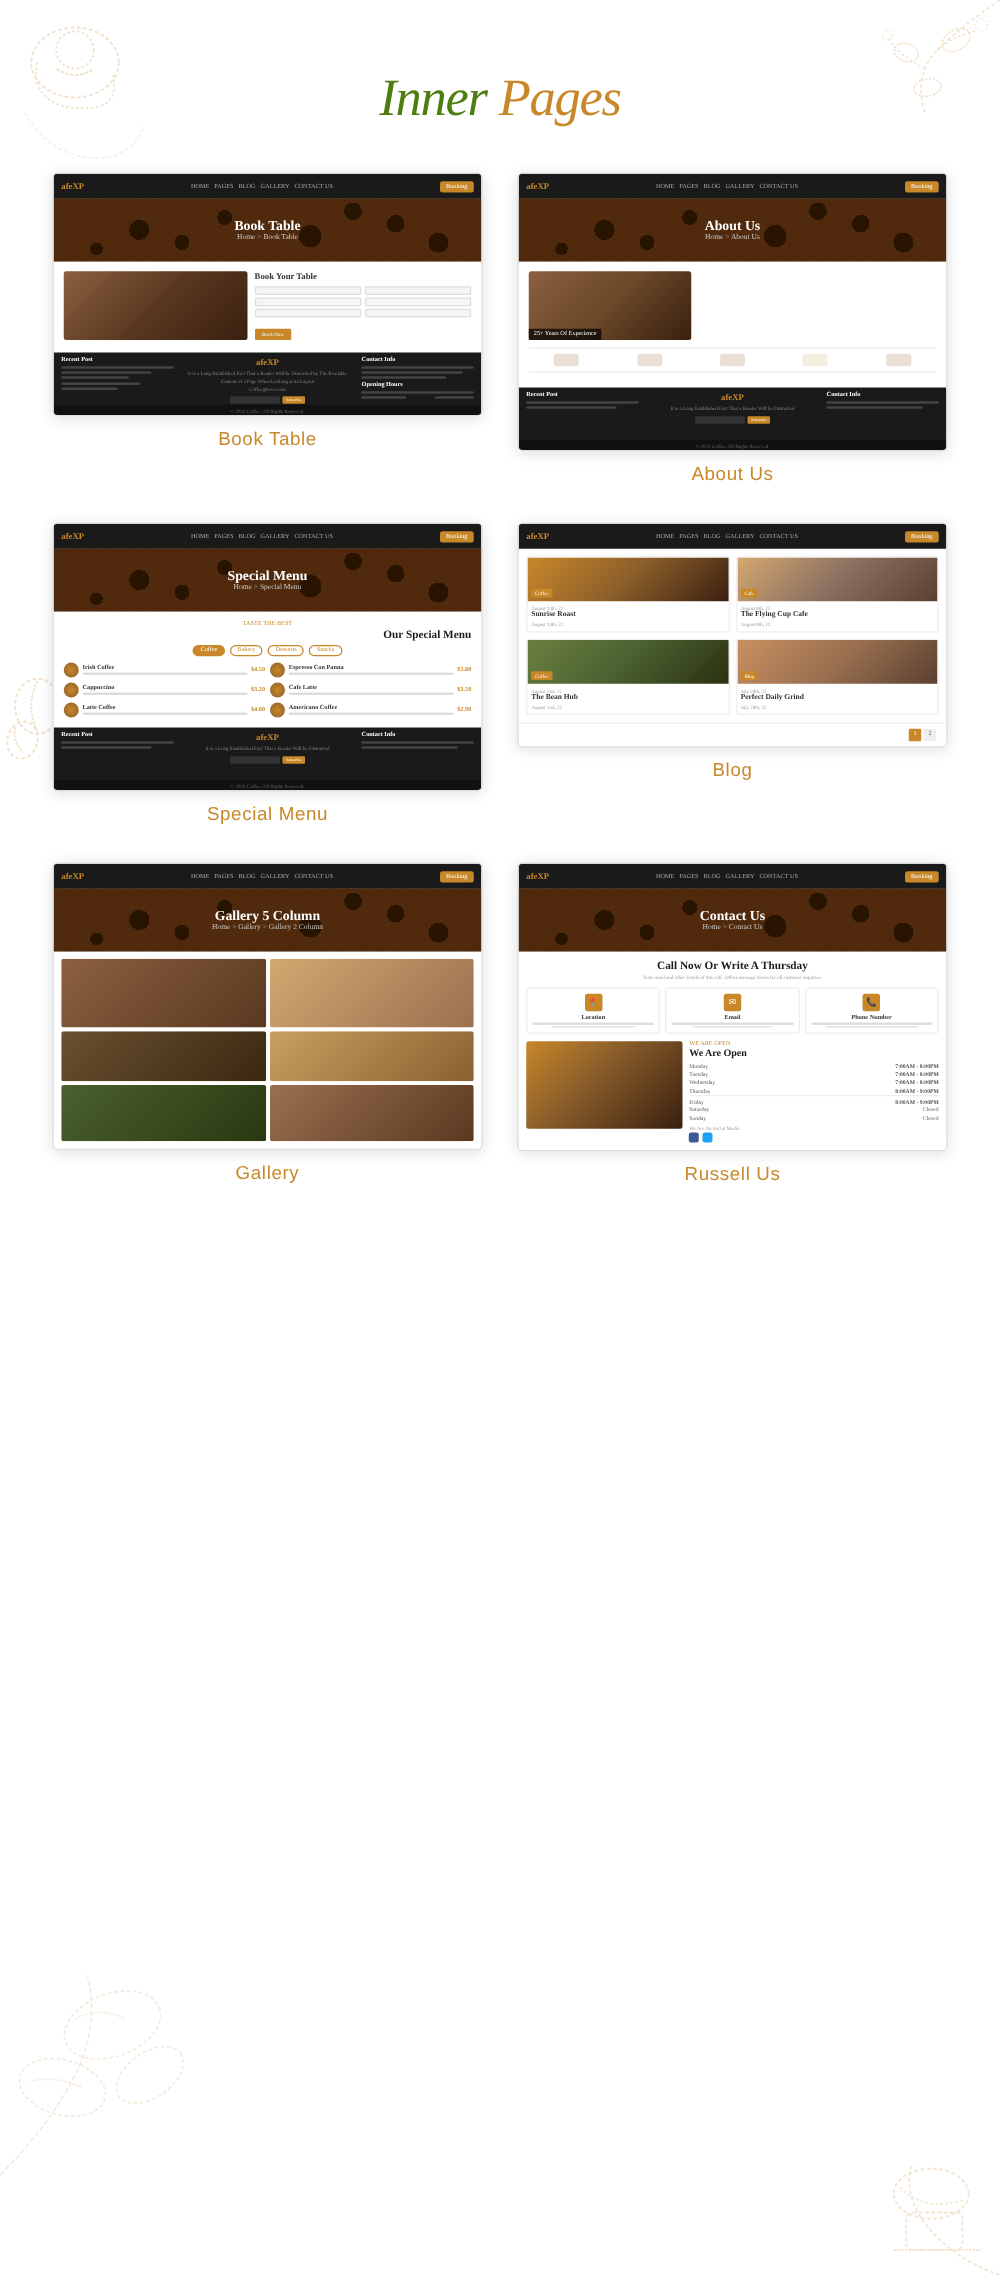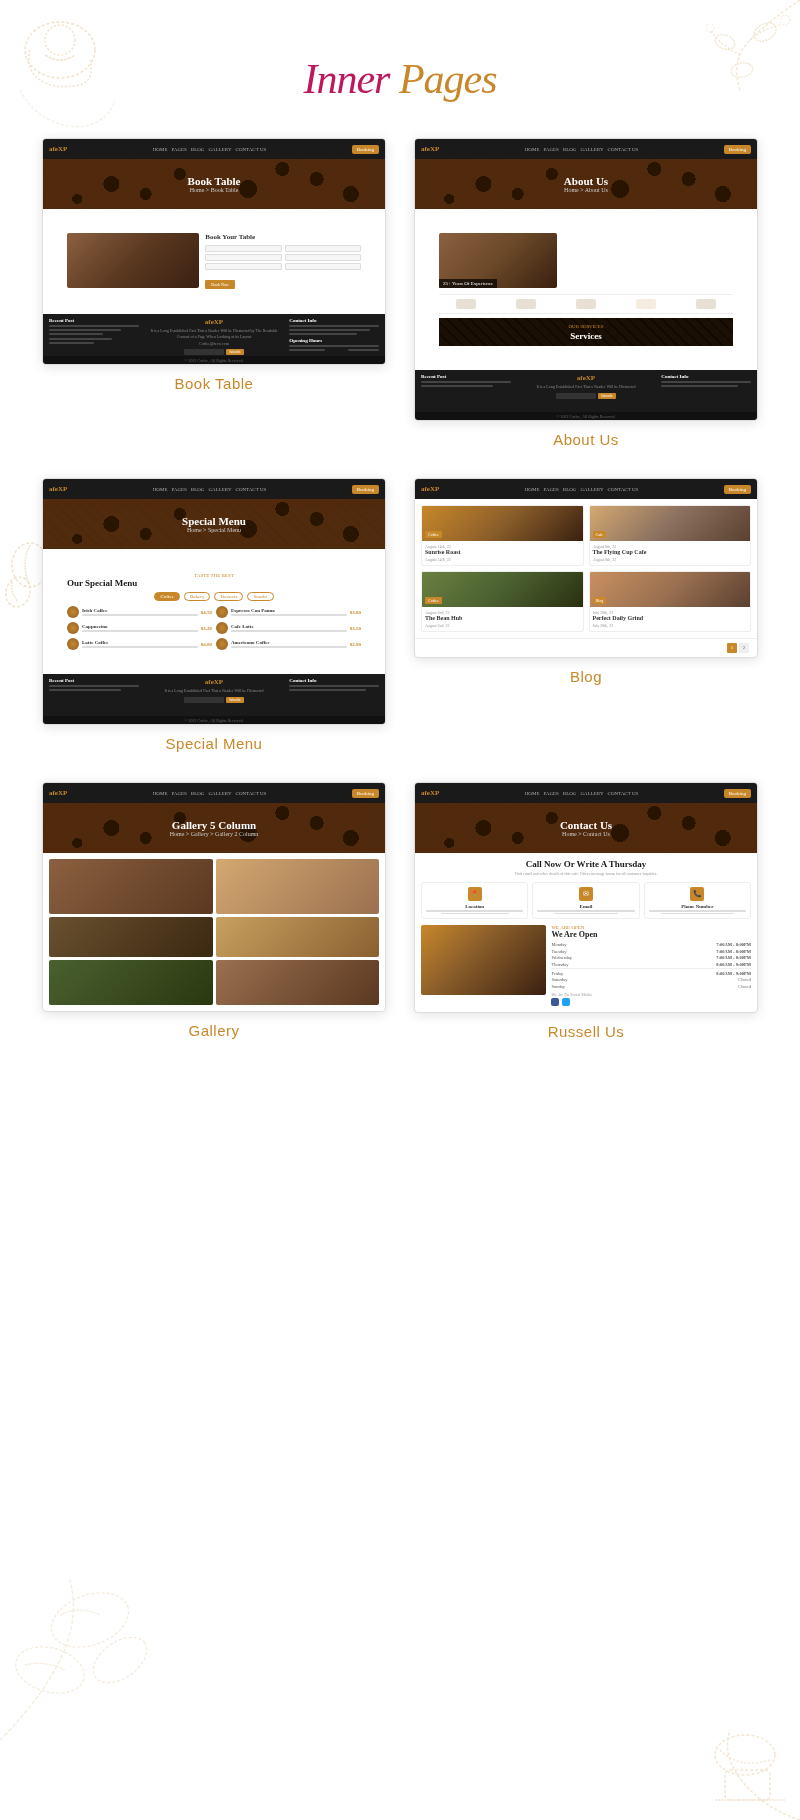--- a/index.html
+++ b/index.html
@@ -56,21 +56,21 @@
       position: relative;
       z-index: 1;
     }
     .page-title-section h1 {
       font-size: 42px;
       font-weight: 700;
       color: #1a1a1a;
       letter-spacing: -1px;
     }
     .page-title-section h1 span {
-      color: #be185d;
+      color: #4d7c0f;
       font-style: italic;
       font-weight: 400;
     }
 
     
     .pages-grid {
       display: grid;
       grid-template-columns: 1fr 1fr;
       gap: 30px 28px;
       padding: 0 42px 60px;
@@ -170,21 +170,21 @@
     }
     .mock-hero-sub {
       color: #ccc;
       font-size: 6px;
       position: relative;
       z-index: 1;
     }
 
     
     .mock-content {
-      padding: 24px;
+      padding: 8px;
       background: #fff;
     }
 
     
     .book-form-layout {
       display: flex;
       gap: 6px;
     }
     .book-form-image {
       width: 45%;
@@ -360,21 +360,21 @@
       color: #c8882a;
       font-size: 5px;
       margin-bottom: 2px;
     }
     .services-title {
       color: #fff;
       font-size: 9px;
       font-weight: bold;
     }
     .menu-tag { color: #c8882a; font-size: 5px; text-align: center; }
-    .menu-heading { font-size: 9px; font-weight: bold; color: #1a1a1a; text-align: left; margin-bottom: 4px; }
+    .menu-heading { font-size: 9px; font-weight: bold; color: #1a1a1a; text-align: right; margin-bottom: 4px; }
     .menu-tabs {
       display: flex;
       gap: 4px;
       justify-content: center;
       margin-bottom: 5px;
     }
     .menu-tab {
       font-size: 5px;
       padding: 1px 5px;
       border: 0.5px solid #c8882a;
@@ -750,24 +750,20 @@
         </div>
 
         <div class="about-logos">
           <div class="logo-item"></div>
           <div class="logo-item"></div>
           <div class="logo-item"></div>
           <div class="logo-item" style="background:#f5ede0"></div>
           <div class="logo-item"></div>
         </div>
 
-        <div class="services-strip">
-          <div class="services-label">OUR SERVICES</div>
-          <div class="services-title">Services</div>
-        </div>
       </div>
 
       <div class="mock-footer">
         <div class="footer-col">
           <div class="footer-col-title">Recent Post</div>
           <div class="footer-col-line"></div>
           <div class="footer-col-line" style="width:80%"></div>
         </div>
         <div class="footer-center">
           <div class="footer-logo-sm">afeXP</div>

